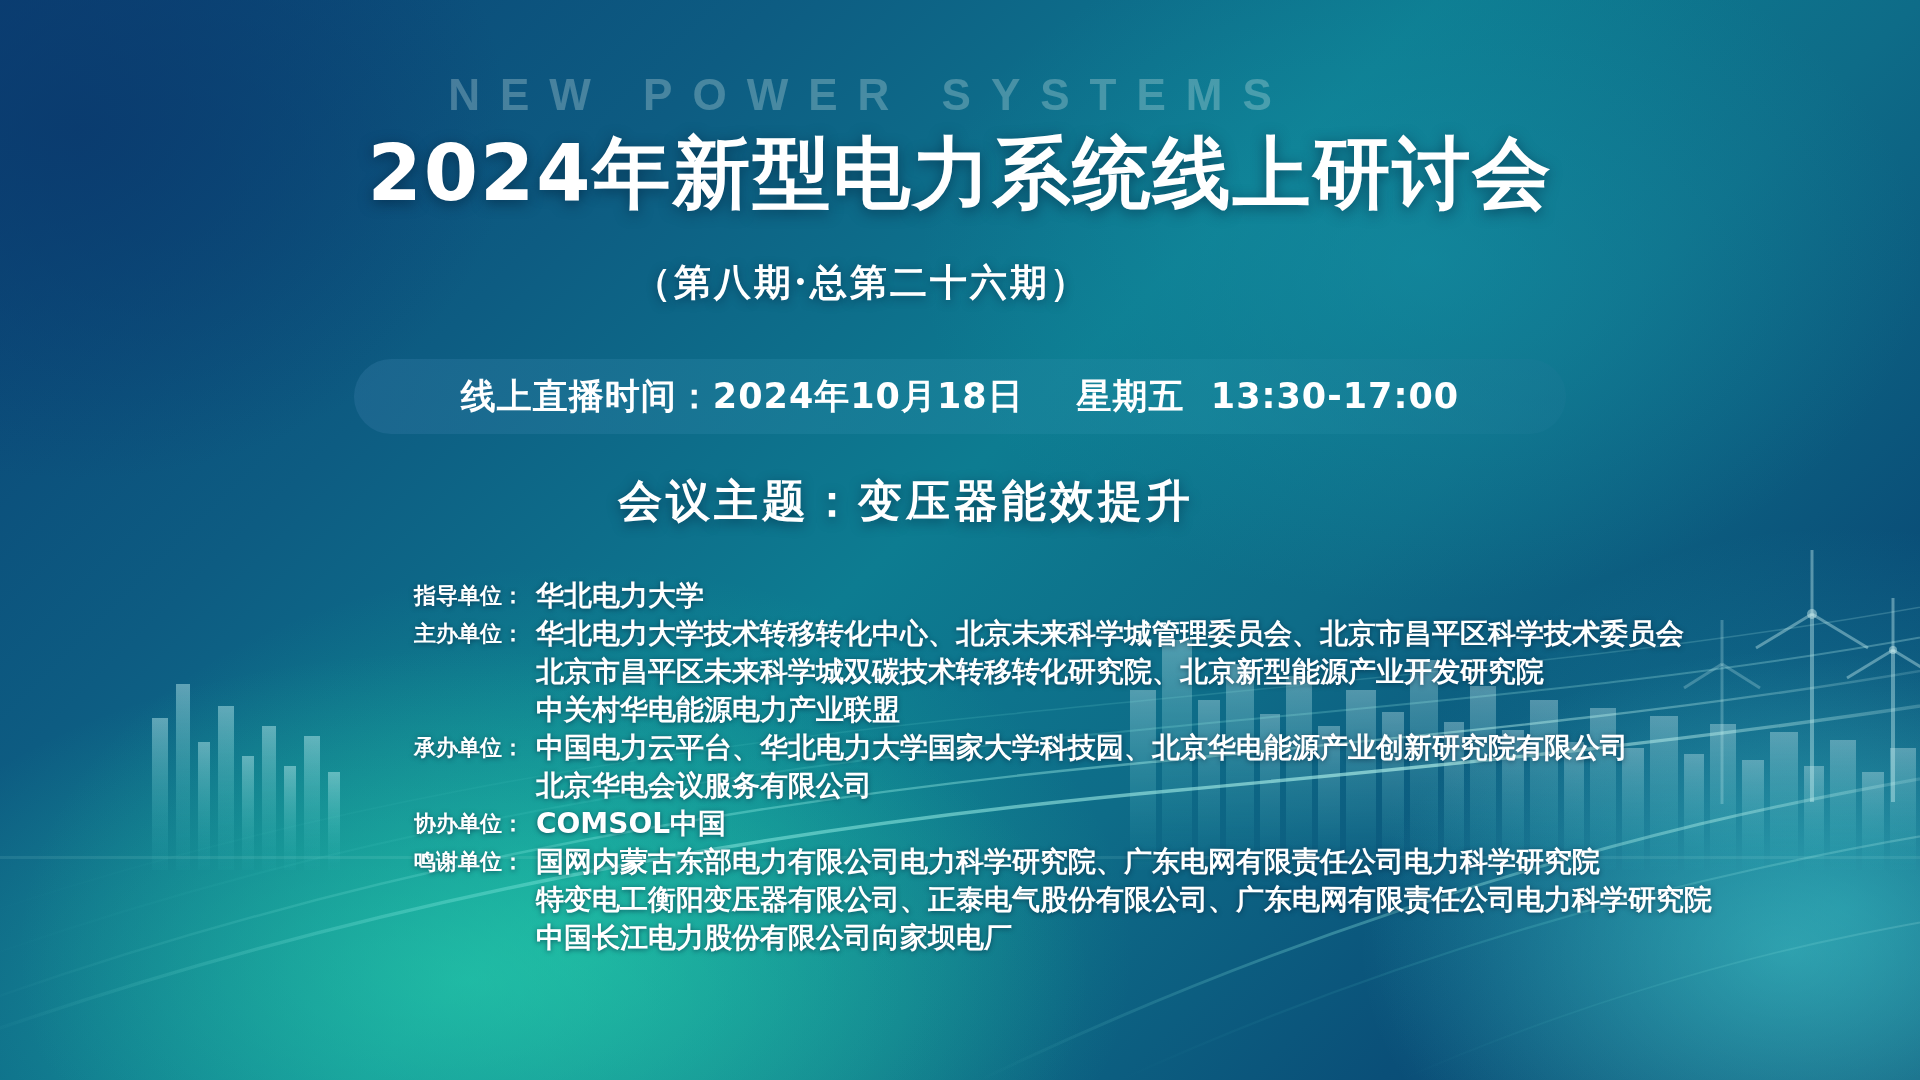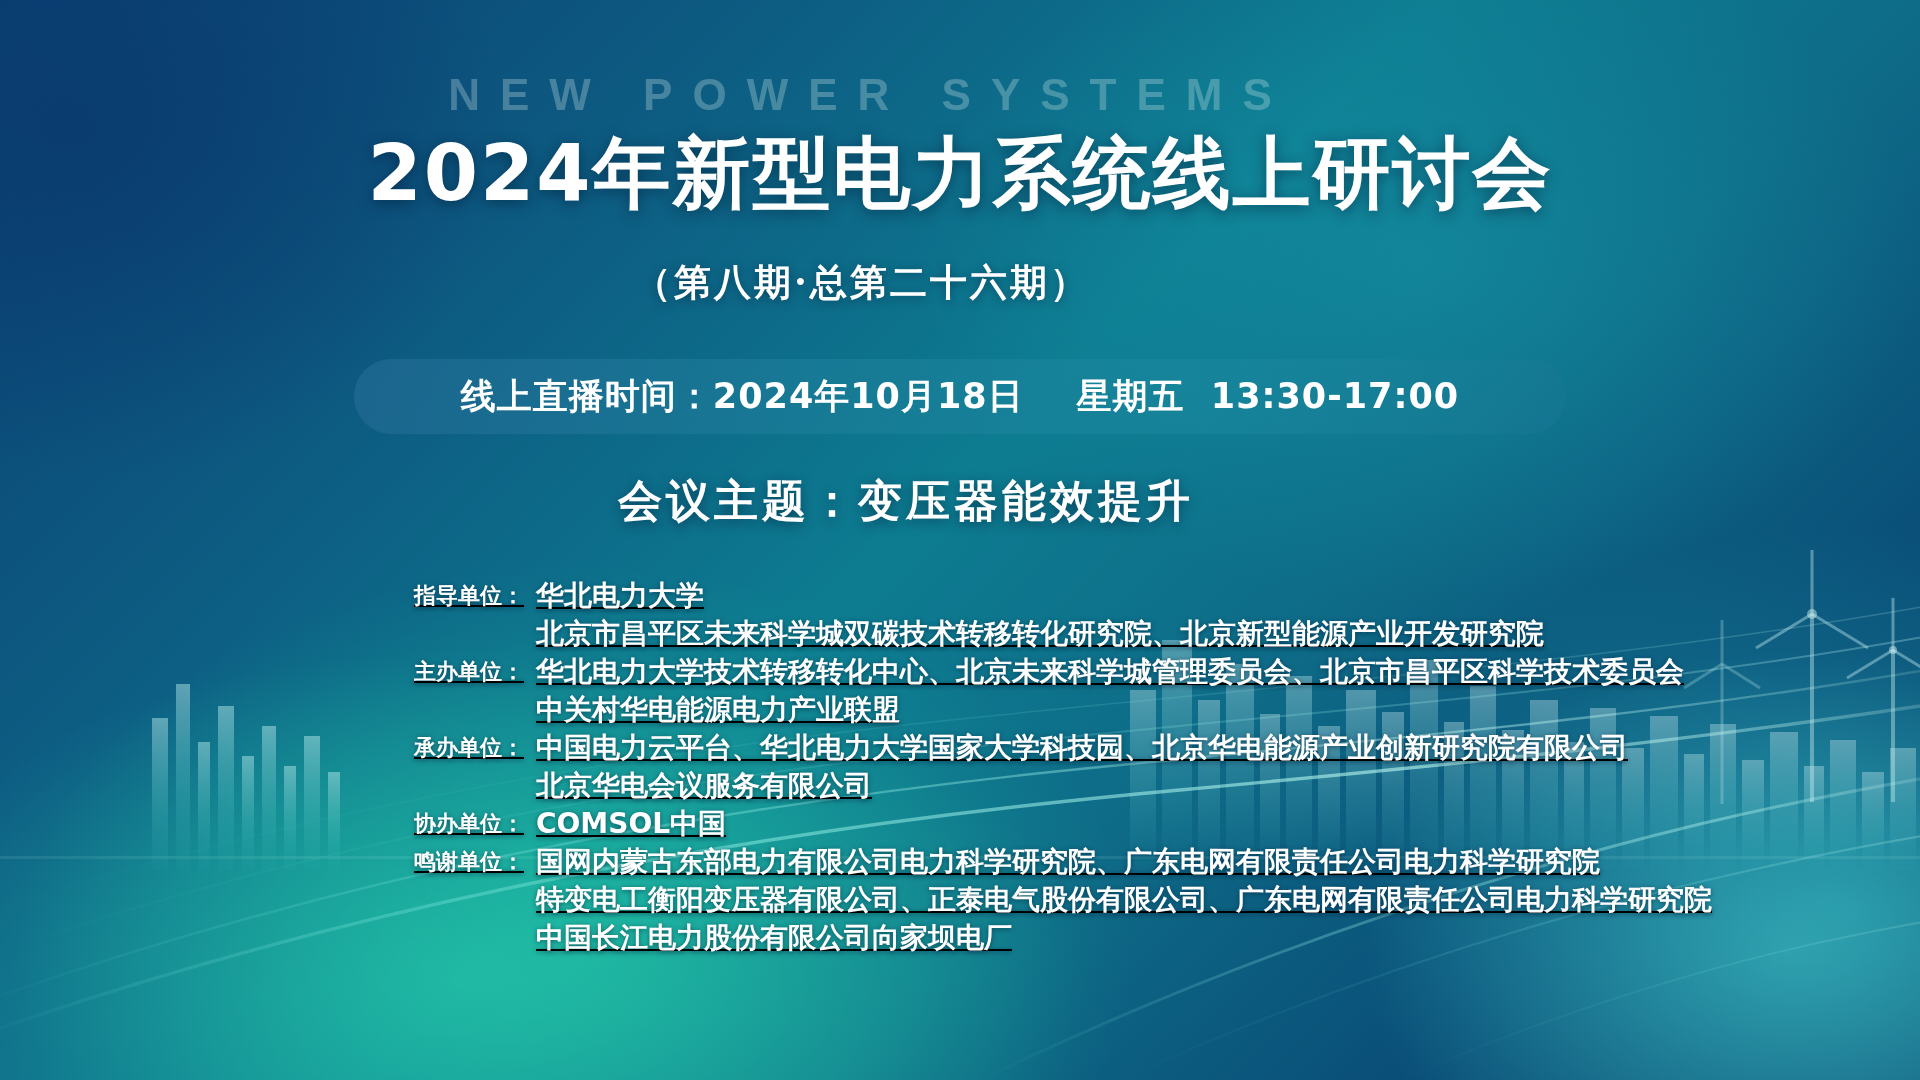--- a/index.html
+++ b/index.html
@@ -57,21 +57,21 @@
 
   .theme {
     position:absolute; top:472px; left:0; width:1756px; text-align:center;
     font-size:44px; font-weight:700; color:#ffffff; letter-spacing:4px;
     font-family:"DejaVu Serif","Liberation Serif",serif;
     text-shadow:0 3px 12px rgba(2,30,55,0.55);
     margin-left:28px;
   }
 
   #orgs { position:absolute; top:578px; left:396px; width:1200px; }
-  .org-row { display:flex; align-items:center; margin-bottom:2px;text-decoration:underline; }
+  .org-row { display:flex; align-items:center; margin-bottom:2px; }
   .org-label {
     width:128px; flex:0 0 128px; text-align:right;
     font-size:22px; font-weight:700; color:#ffffff; line-height:36px;
     font-family:"DejaVu Sans","Liberation Sans",sans-serif;
     text-shadow:0 1px 5px rgba(2,30,55,0.6);
   }
   .org-label.spacer { visibility:hidden; }
   .org-value {
     font-size:28px; font-weight:700; color:#ffffff; line-height:36px;
     padding-left:12px; white-space:nowrap;
@@ -210,28 +210,28 @@
     </div>
 
     <div class="theme">会议主题：变压器能效提升</div>
 
     <div id="orgs">
         <div class="org-row">
           <div class="org-label">指导单位：</div>
           <div class="org-value">华北电力大学</div>
         </div>
         <div class="org-row">
+          <div class="org-label">主办单位：</div>
+          <div class="org-value">华北电力大学技术转移转化中心、北京未来科学城管理委员会、北京市昌平区科学技术委员会</div>
+        </div>
+        <div class="org-row">
           <div class="org-label spacer">主办单位：</div>
           <div class="org-value">北京市昌平区未来科学城双碳技术转移转化研究院、北京新型能源产业开发研究院</div>
         </div>
         <div class="org-row">
-          <div class="org-label">主办单位：</div>
-          <div class="org-value">华北电力大学技术转移转化中心、北京未来科学城管理委员会、北京市昌平区科学技术委员会</div>
-        </div>
-        <div class="org-row">
           <div class="org-label spacer">主办单位：</div>
           <div class="org-value">中关村华电能源电力产业联盟</div>
         </div>
         <div class="org-row">
           <div class="org-label">承办单位：</div>
           <div class="org-value">中国电力云平台、华北电力大学国家大学科技园、北京华电能源产业创新研究院有限公司</div>
         </div>
         <div class="org-row">
           <div class="org-label spacer">承办单位：</div>
           <div class="org-value">北京华电会议服务有限公司</div>

